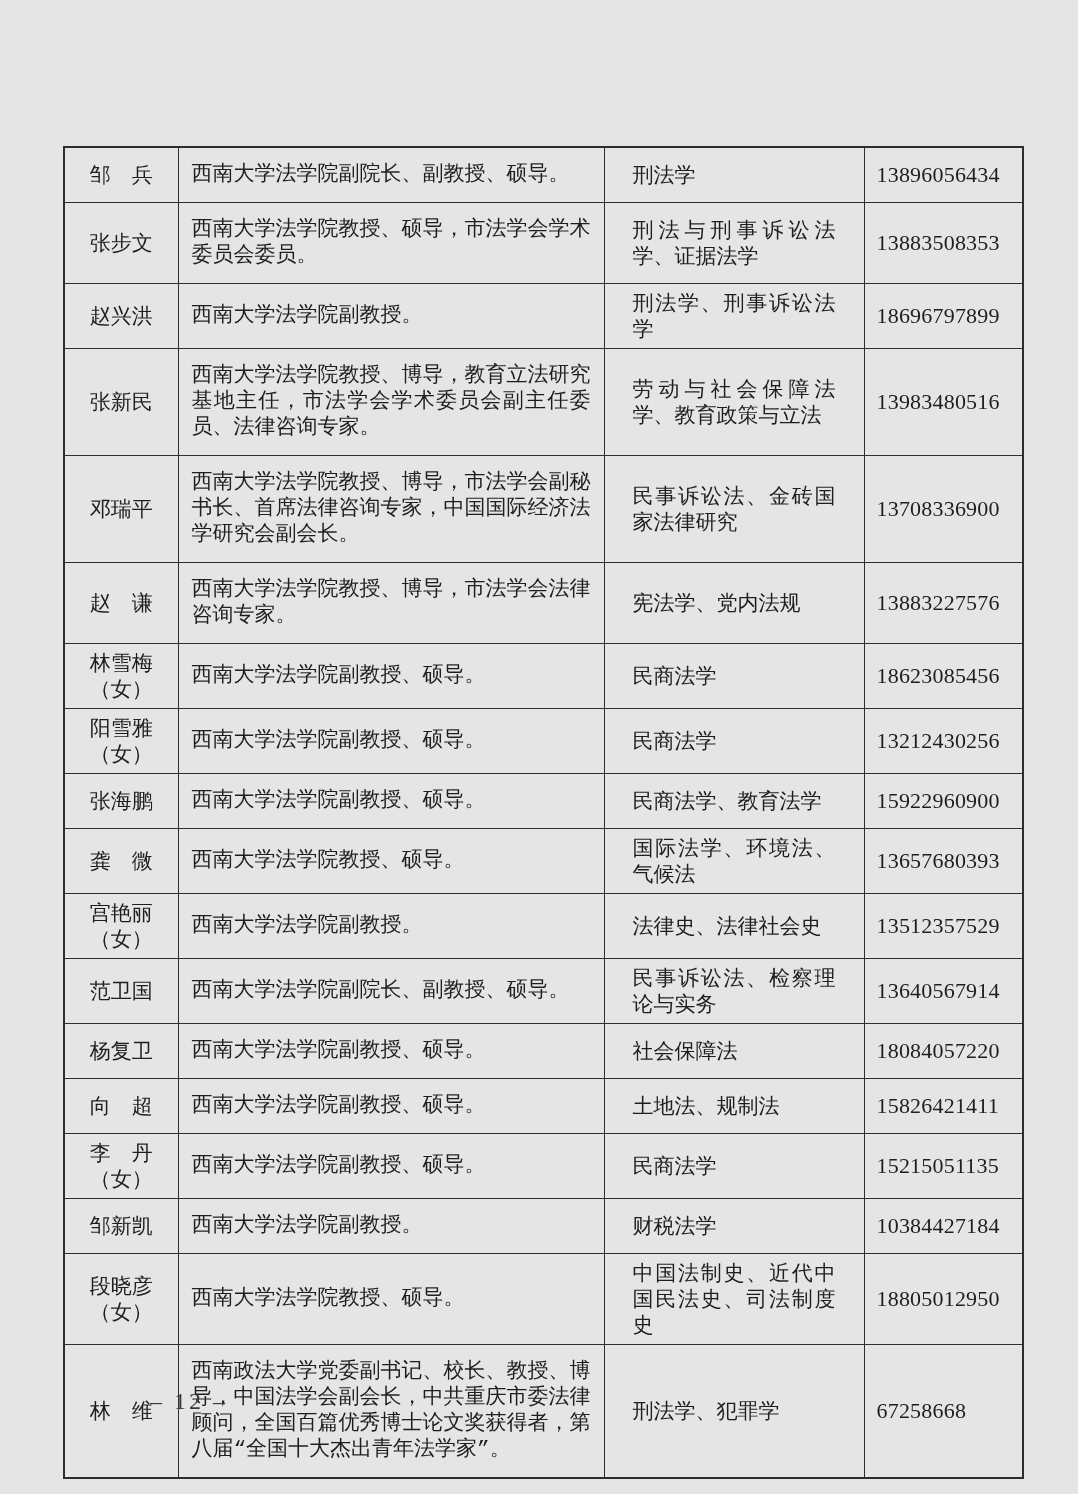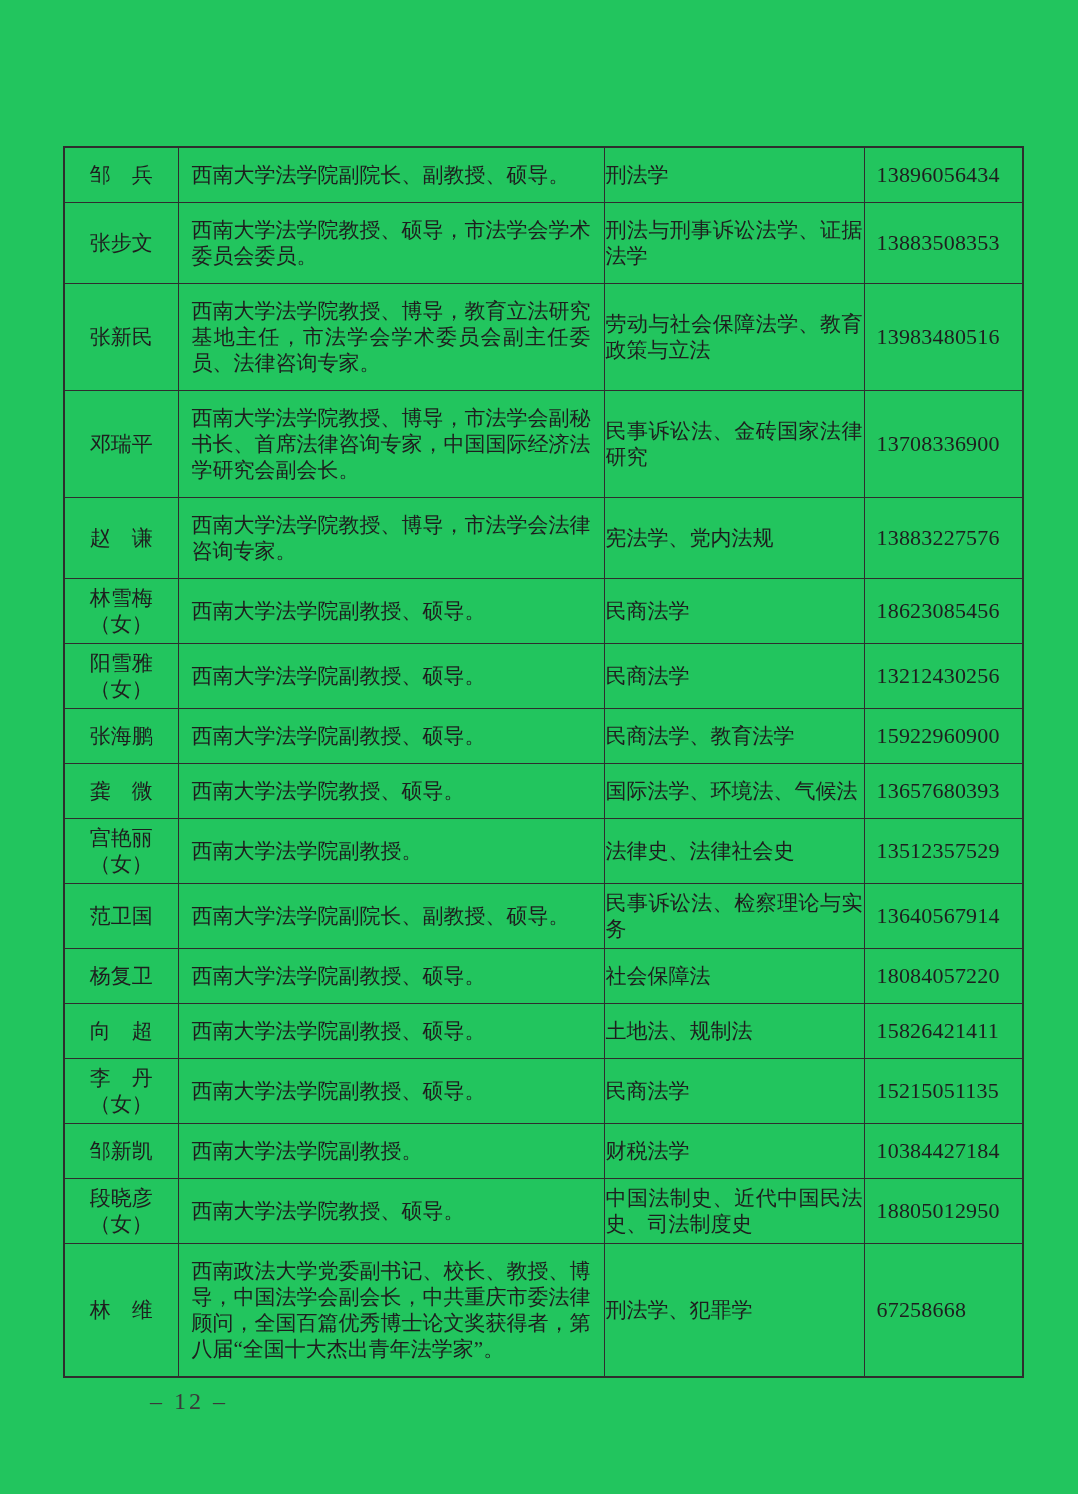--- a/index.html
+++ b/index.html
@@ -9,21 +9,21 @@
     width: 1078px;
     height: 1494px;
     background: #fdfdfd;
     font-family: "Liberation Serif", "DejaVu Serif", serif;
     color: #1e1e1e;
   }
   .page {
     position: relative;
     width: 1078px;
     height: 1494px;
-    background: #22c55e;
+    background: #e5e5e5;
     overflow: hidden;
   }
   table.faculty-table {
     position: absolute;
     left: 63px;
     top: 146px;
     width: 959px;
     border-collapse: collapse;
     table-layout: fixed;
     border: 2px solid #2e2e2e;
@@ -38,24 +38,25 @@
     word-break: break-all;
   }
   td.col-name {
     text-align: center;
     white-space: pre-line;
     padding: 6px 4px;
   }
   td.col-title {
     text-align: justify;
     padding: 14px 13px;
+    font-family: Liberation Mono, monospace;
   }
   td.col-field {
     text-align: justify;
-    padding: 6px 1px;
+    padding: 6px 28px;
   }
   td.col-phone {
     text-align: left;
     font-size: 22px;
     letter-spacing: 0.2px;
   }
   .footer-page-number {
     position: absolute;
     left: 150px;
     top: 1388px;
@@ -83,20 +84,26 @@
     <td class="col-phone">13896056434</td>
   </tr>
 
   <tr>
     <td class="col-name">张步文</td>
     <td class="col-title">西南大学法学院教授、硕导，市法学会学术委员会委员。</td>
     <td class="col-field">刑法与刑事诉讼法学、证据法学</td>
     <td class="col-phone">13883508353</td>
   </tr>
 
+  <tr>
+    <td class="col-name">赵兴洪</td>
+    <td class="col-title">西南大学法学院副教授。</td>
+    <td class="col-field">刑法学、刑事诉讼法学</td>
+    <td class="col-phone">18696797899</td>
+  </tr>
 
   <tr>
     <td class="col-name">张新民</td>
     <td class="col-title">西南大学法学院教授、博导，教育立法研究基地主任，市法学会学术委员会副主任委员、法律咨询专家。</td>
     <td class="col-field">劳动与社会保障法学、教育政策与立法</td>
     <td class="col-phone">13983480516</td>
   </tr>
 
   <tr>
     <td class="col-name">邓瑞平</td>

